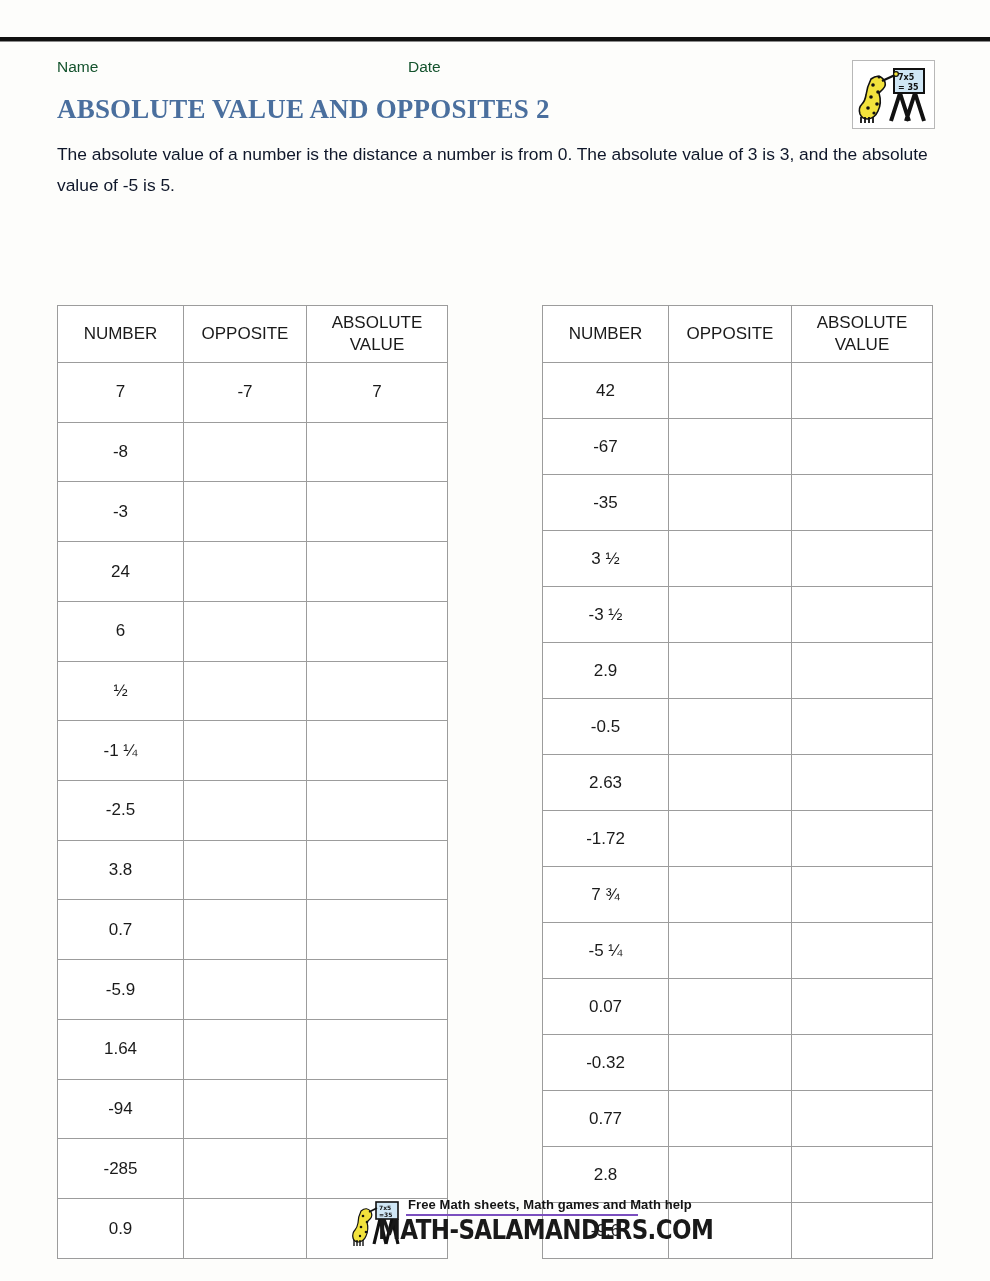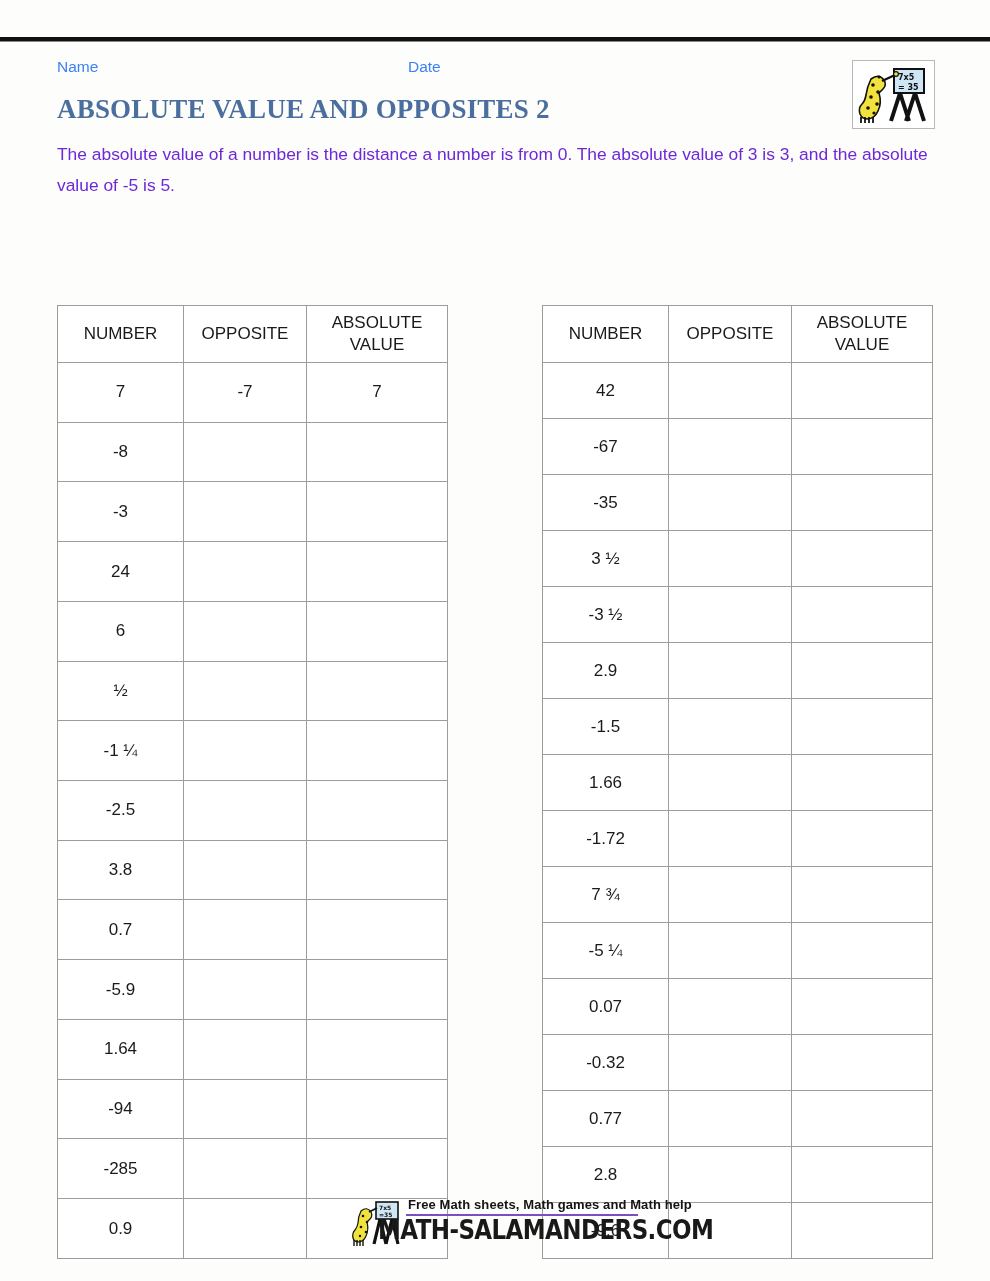--- a/index.html
+++ b/index.html
@@ -35,21 +35,21 @@
     position: absolute;
     left: 57px;
     top: 52px;
     width: 876px;
   }
   
   .name-date {
     position: relative;
     height: 30px;
     font-size: 15.5px;
-    color: #3b82f6;
+    color: #14532d;
   }
   .name-date .name {
     position: absolute;
     left: 0;
     top: 6px;
   }
   .name-date .date {
     position: absolute;
     left: 351px;
     top: 6px;
@@ -73,21 +73,21 @@
     letter-spacing: 0.2px;
     color: #4a6f9e;
     margin: 12px 0 14px 0;
     line-height: 1.15;
     white-space: nowrap;
   }
   
   .para {
     font-size: 17.4px;
     line-height: 31px;
-    color: #6d28d9;
+    color: #0f172a;
     max-width: 880px;
     margin: 0 0 22px 0;
   }
   .para.second { margin-bottom: 16px; }
   
   .tables {
     position: absolute;
     left: 57px;
     top: 305px;
     width: 876px;
@@ -359,26 +359,26 @@
             <td>-3 ½</td>
             <td></td>
             <td></td>
           </tr>
         <tr>
             <td>2.9</td>
             <td></td>
             <td></td>
           </tr>
         <tr>
-            <td>-1.5</td>
-            <td></td>
-            <td></td>
-          </tr>
-        <tr>
-            <td>1.66</td>
+            <td>-0.5</td>
+            <td></td>
+            <td></td>
+          </tr>
+        <tr>
+            <td>2.63</td>
             <td></td>
             <td></td>
           </tr>
         <tr>
             <td>-1.72</td>
             <td></td>
             <td></td>
           </tr>
         <tr>
             <td>7 ¾</td>

